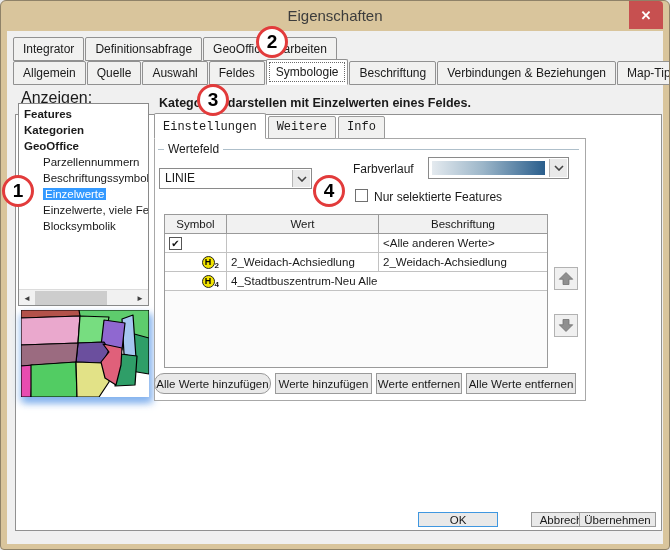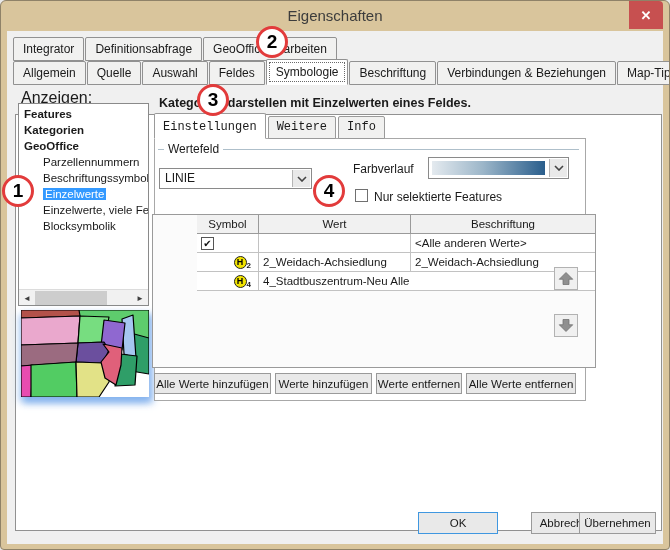--- a/index.html
+++ b/index.html
@@ -68,22 +68,22 @@
     border-left:1px solid #b5b5b5;display:flex;align-items:center;justify-content:center;}
   .label{position:absolute;font-size:12px;z-index:3;}
   .combo-grad{left:427px;top:156px;width:141px;height:22px;}
   .grad-bar{position:absolute;left:3px;top:3px;bottom:3px;right:23px;
     background:linear-gradient(to right,#e4eaef 0%,#9cb6c9 45%,#2a5e8c 100%);}
   .checkbox{position:absolute;width:13px;height:13px;background:#fff;border:1px solid #707070;z-index:3;
     font-size:10px;line-height:11px;text-align:center;color:#222;}
   .cb-feat{left:354px;top:188px;}
 
   
-  .vtable{position:absolute;left:151px;top:213px;width:444px;height:154px;
-    background:#fbfbfb;border:1px solid #9a9a9a;z-index:3;overflow:hidden;padding-left:44px;}
+  .vtable{position:absolute;left:163px;top:213px;width:384px;height:154px;
+    background:#fbfbfb;border:1px solid #9a9a9a;z-index:3;overflow:hidden;}
   .thead{display:flex;height:19px;background:#f1f1f1;border-bottom:1px solid #9a9a9a;
     font-size:11.5px;}
   .th{display:flex;align-items:center;justify-content:center;border-right:1px solid #9a9a9a;}
   .th:last-child{border-right:none;}
   .trow{display:flex;height:19px;background:#fff;border-bottom:1px solid #c2c2c2;font-size:11.5px;white-space:nowrap;}
   .c-sym{width:62px;display:flex;align-items:center;border-right:1px solid #c2c2c2;}
   .c-sym.right{justify-content:flex-end;padding-right:7px;}
   .c-wert{width:152px;display:flex;align-items:center;padding:0 4px;border-right:1px solid #c2c2c2;overflow:hidden;}
   .c-besch{flex:1;display:flex;align-items:center;padding:0 4px;overflow:hidden;}
   .row-check{width:13px;height:13px;background:#fff;border:1px solid #555;margin-left:4px;
@@ -94,26 +94,26 @@
   .hsub{font-size:8px;font-weight:bold;margin-top:6px;}
 
   .movebtn{position:absolute;width:24px;height:23px;background:#f0f0f0;border:1px solid #b2b2b2;
     z-index:3;display:flex;align-items:center;justify-content:center;}
   .movebtn.up{left:553px;top:266px;}
   .movebtn.down{left:553px;top:313px;}
 
   .btn{position:absolute;height:21px;background:#e9e9e9;border:1px solid #9a9a9a;
     font-size:11.5px;font-family:"Liberation Sans",sans-serif;color:#1a1a1a;z-index:3;
     display:flex;align-items:center;justify-content:center;white-space:nowrap;}
-  .vb1{left:153px;top:372px;width:117px;}
+  .vb1{left:153px;top:372px;width:117px;border-radius:10px;}
   .vb2{left:274px;top:372px;width:97px;}
   .vb3{left:375px;top:372px;width:86px;}
   .vb4{left:465px;top:372px;width:110px;}
 
-  .footbtn{height:22px;top:511px;}
+  .footbtn{height:15px;top:511px;}
   .btn-ok{left:417px;width:80px;border:1px solid #3f97e0;}
   .btn-cancel{left:502px;width:73px;margin-left:28px;}
   .btn-apply{left:578px;width:77px;}
 
   
   .callout{position:absolute;width:32px;height:32px;border:3px solid #e23b3b;border-radius:50%;
     background:#fff;color:#000;font-size:19px;font-weight:bold;
     display:flex;align-items:center;justify-content:center;z-index:10;}
   .co1{left:1px;top:174px;}
   .co2{left:255px;top:25px;}

